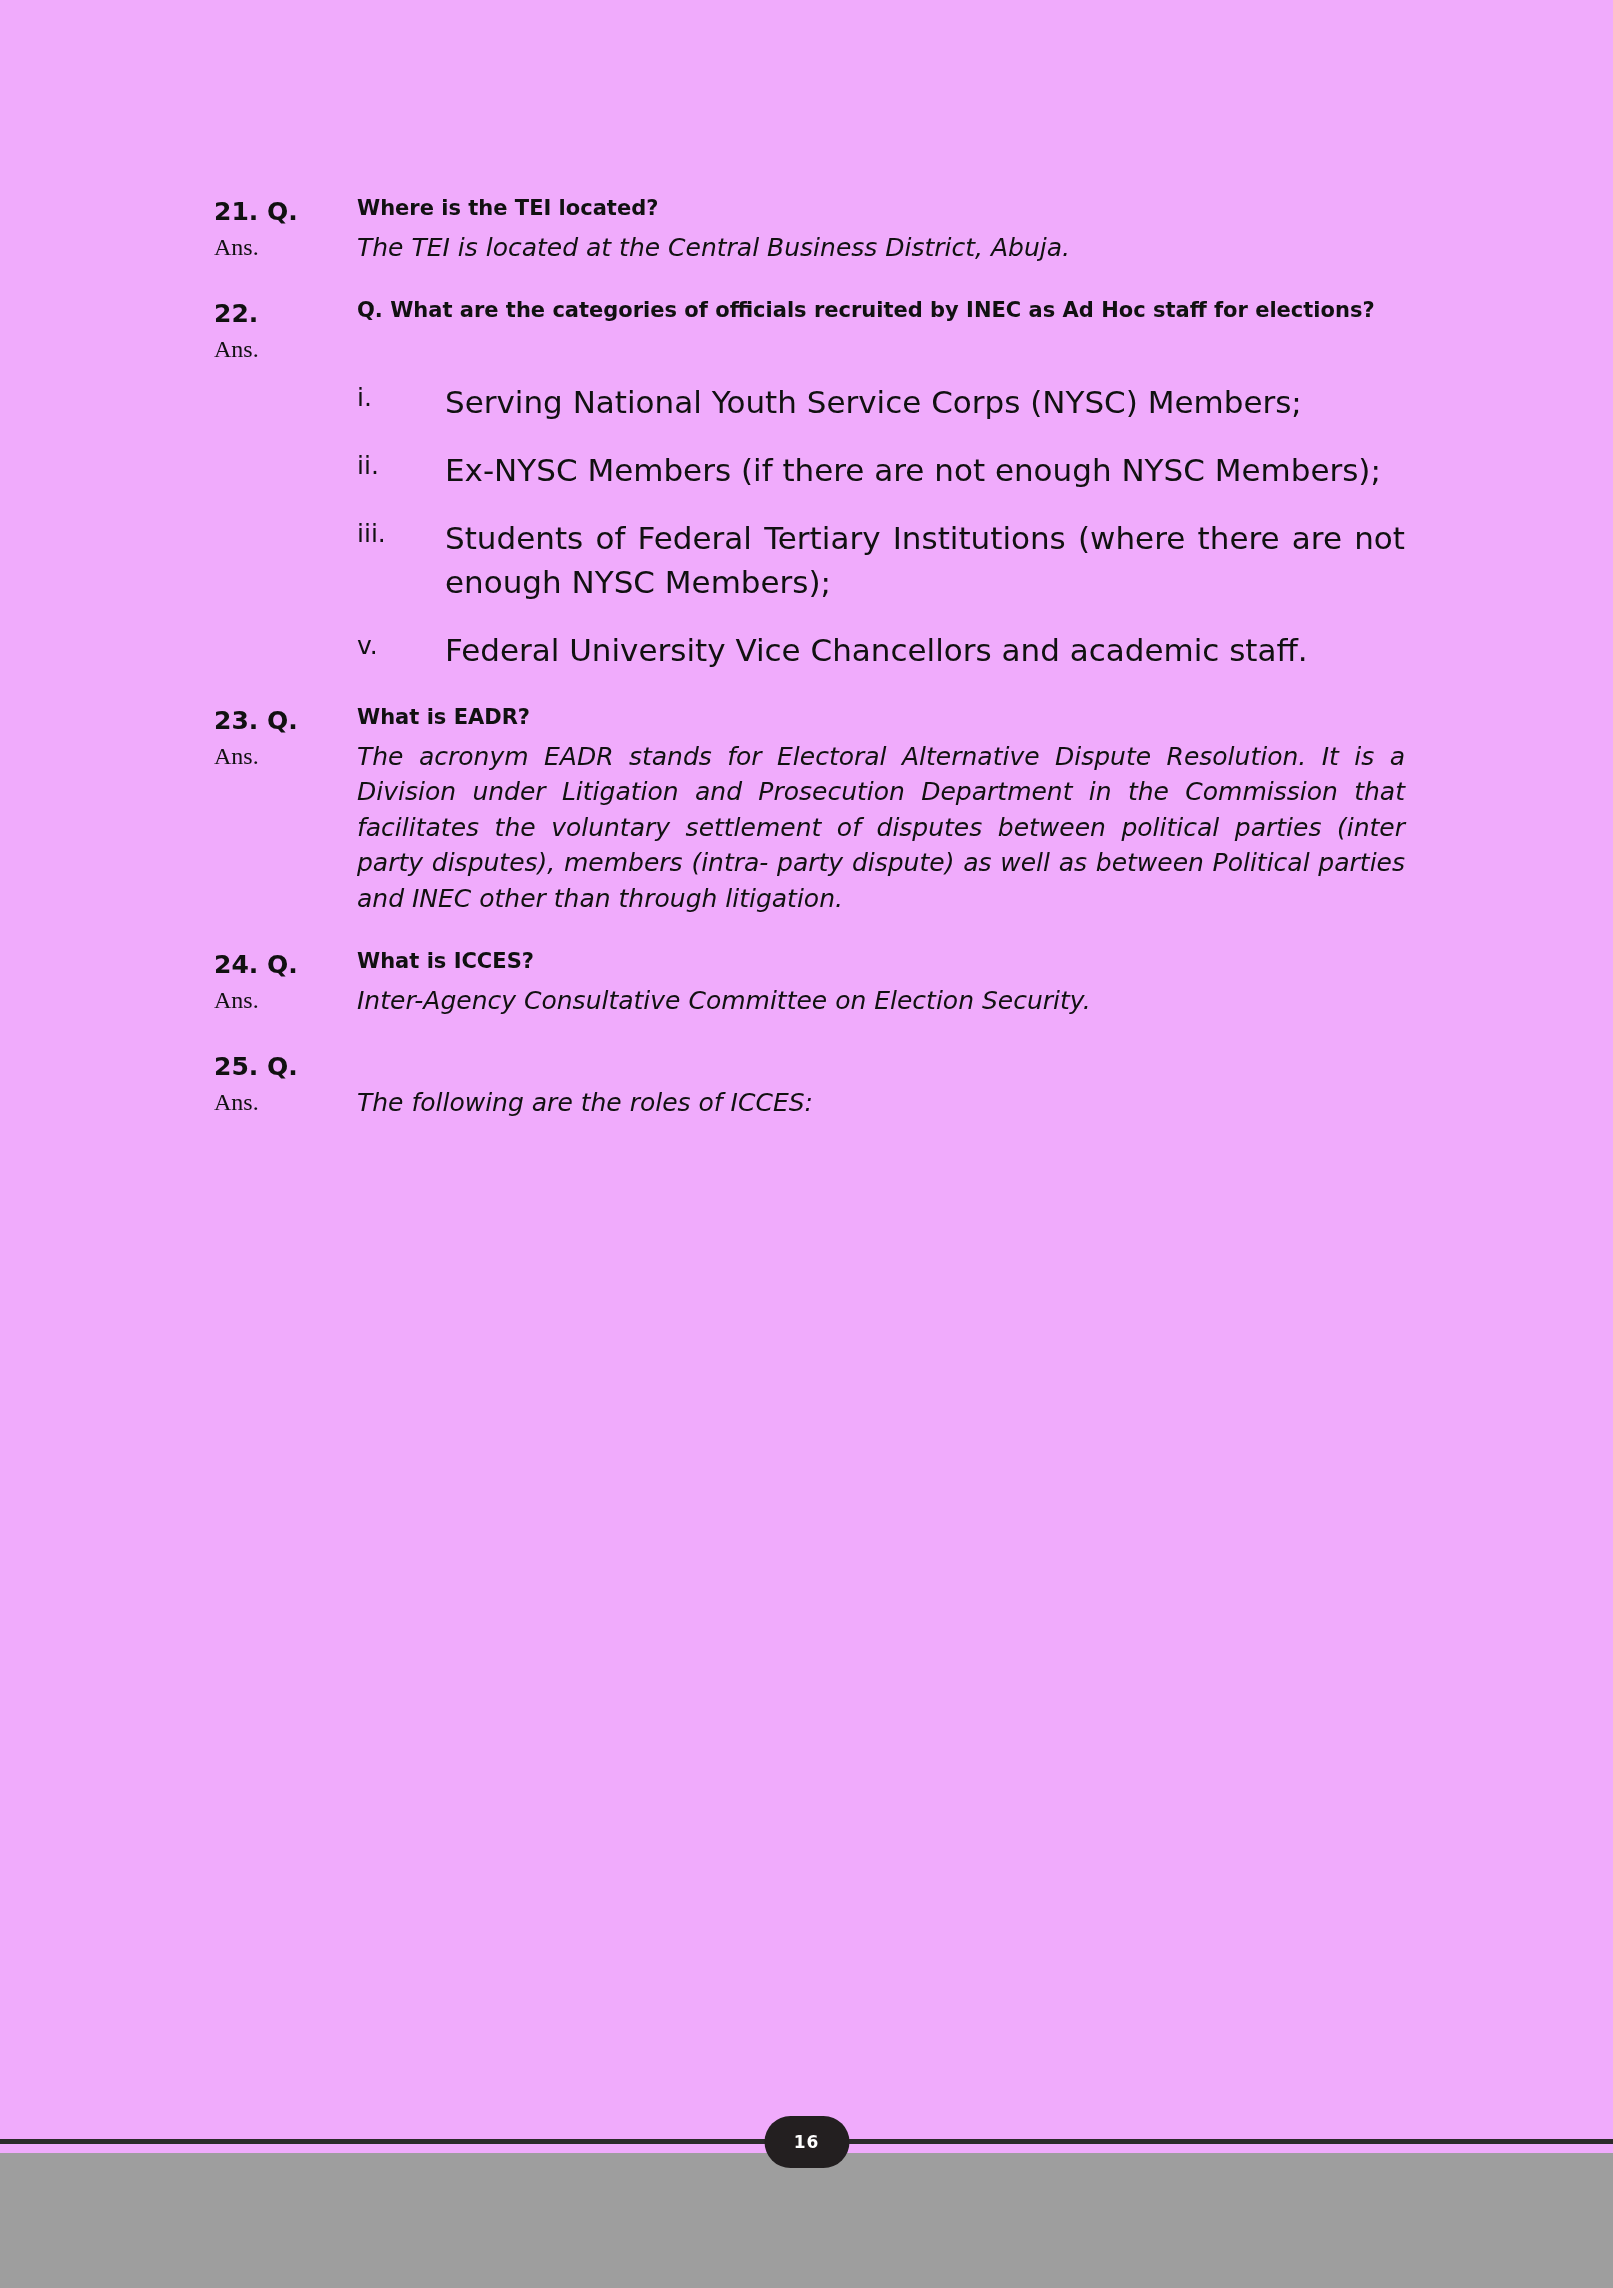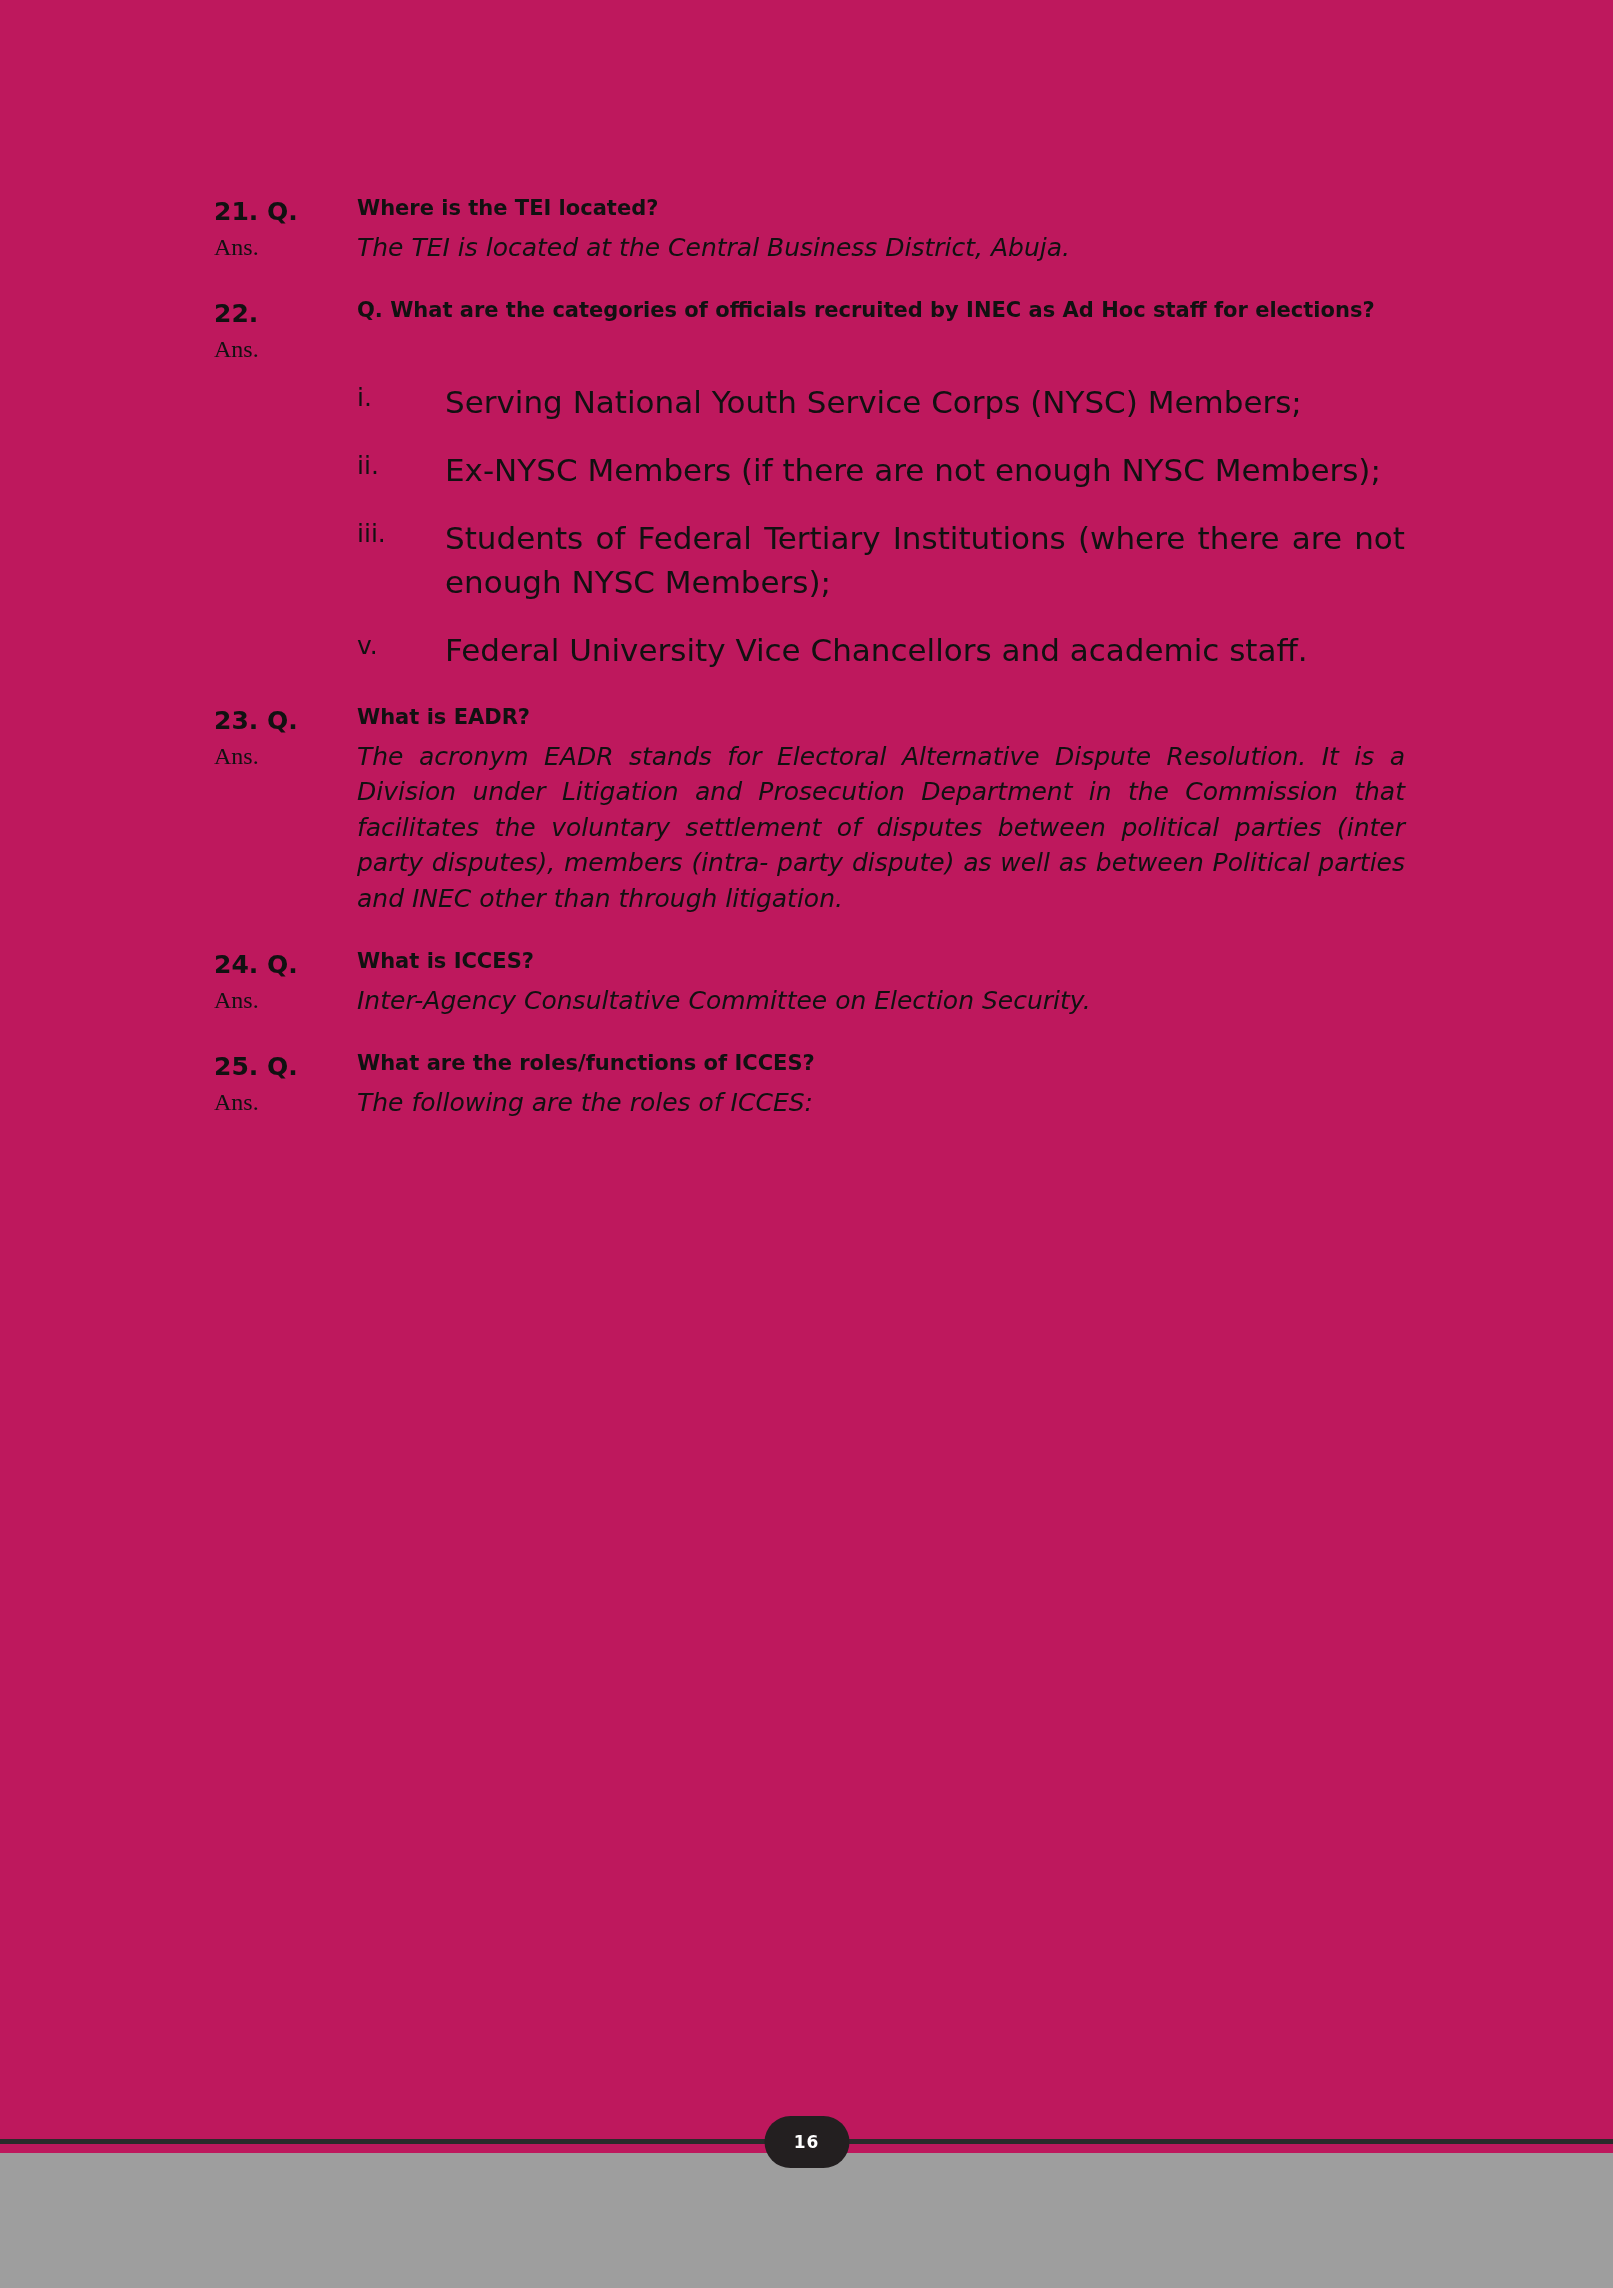--- a/index.html
+++ b/index.html
@@ -13,21 +13,21 @@
     font-family: "DejaVu Sans", sans-serif;
     color: #1a1a1a;
     position: relative;
     overflow: hidden;
   }
   .page {
     position: absolute;
     top: 0; left: 0;
     width: 1613px;
     height: 2280px;
-    background: #be185d;
+    background: #f0abfc;
   }
   .content {
     position: absolute;
     left: 214px;
     top: 194px;
     width: 1191px;
   }
 
   
   .qa-block {
@@ -197,21 +197,20 @@
       </div>
       <div class="row">
         <div class="label-ans">Ans.</div>
         <div class="atext">Inter-Agency Consultative Committee on Election Security.</div>
       </div>
     </div>
 
     <div class="qa-block">
       <div class="row">
         <div class="label-q">25. Q.</div>
-        <div class="qtext">What are the roles/functions of ICCES?</div>
       </div>
       <div class="row">
         <div class="label-ans">Ans.</div>
         <div class="atext">The following are the roles of ICCES:</div>
       </div>
     </div>
 
   </div>
 
   <div class="footer-rule"></div>

